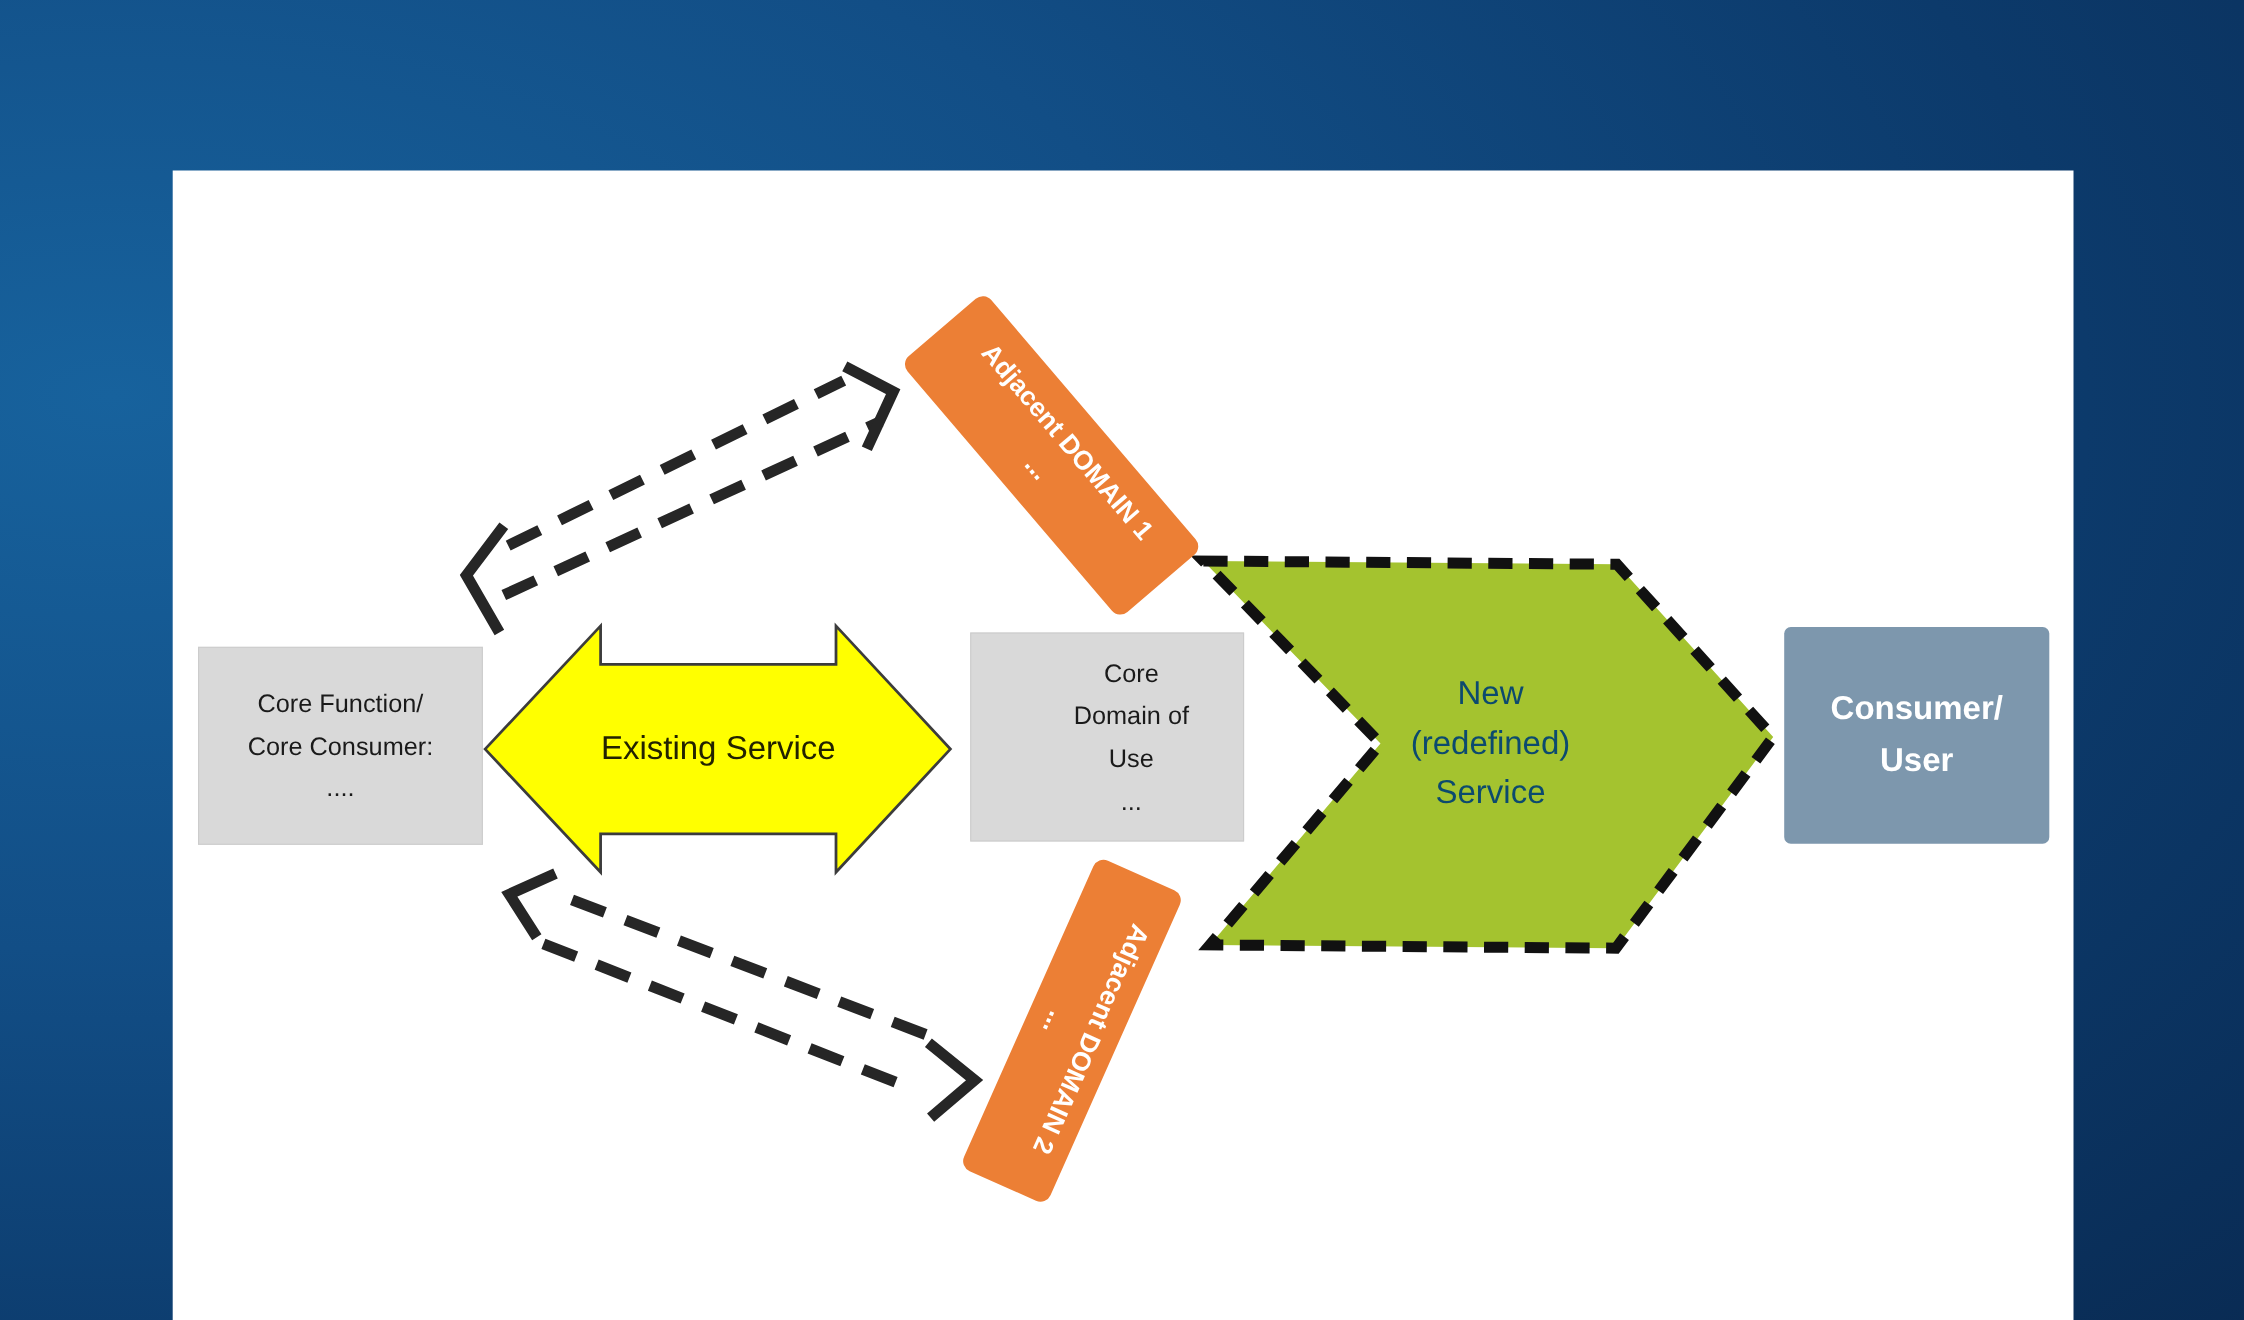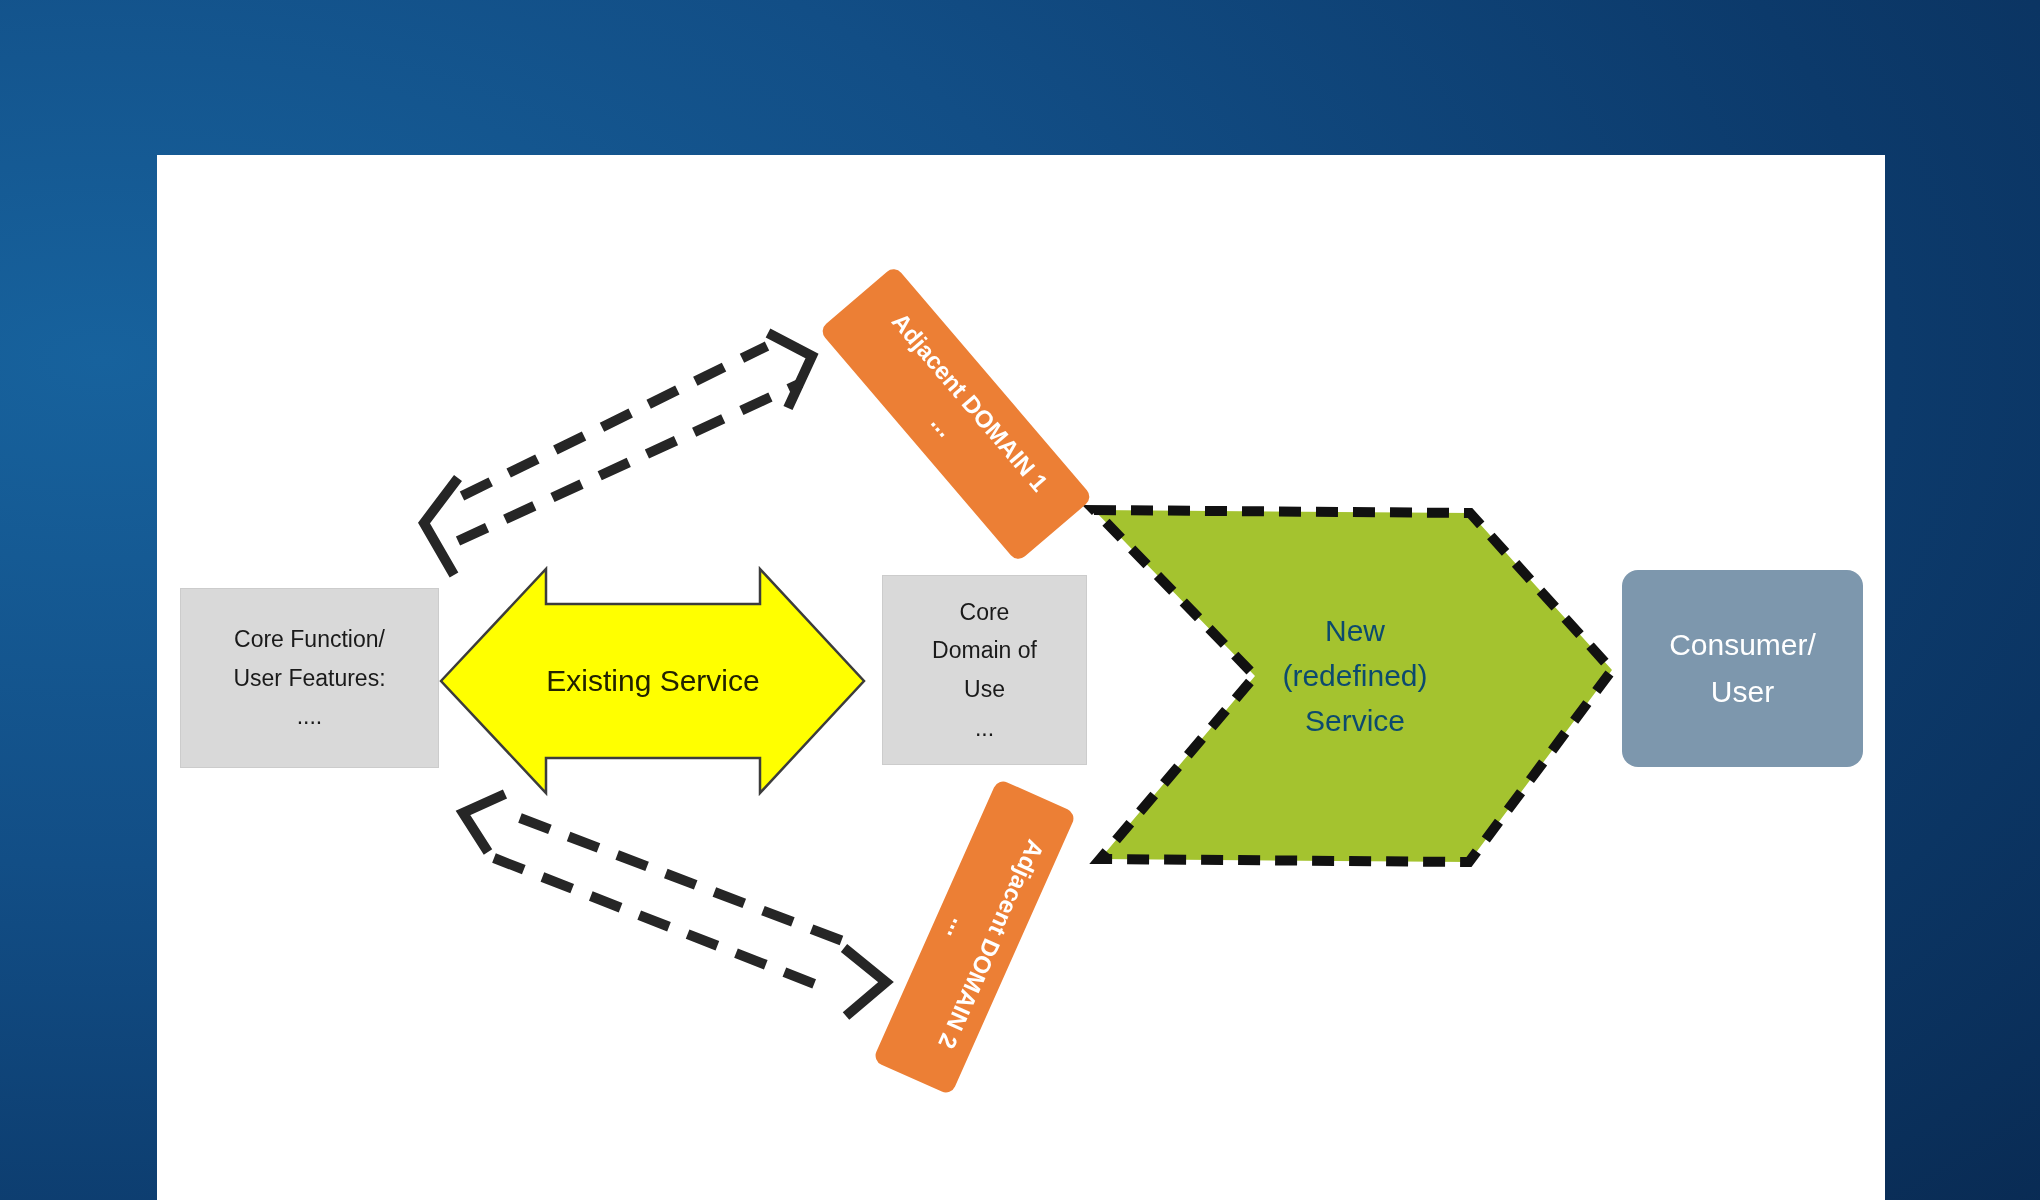--- a/index.html
+++ b/index.html
@@ -17,38 +17,38 @@
   svg.shapes{position:absolute;left:0;top:0;width:2040px;height:1200px;}
   .box-text{
     position:absolute;display:flex;align-items:center;justify-content:center;
     text-align:center;white-space:pre-line;color:#1f1f1f;
   }
   .gray-box{
     background:#d9d9d9;border:1px solid #cccccc;
     font-size:23px;line-height:1.68;color:#1a1a1a;
   }
   .core-function{left:180px;top:588px;width:257px;height:178px;}
-  .core-domain{left:882px;top:575px;width:203px;height:188px;}
+  .core-domain{left:882px;top:575px;width:203px;height:188px;padding-left:44px;}
   .orange-box{
     background:#ec7f35;border-radius:10px;color:#ffffff;
     font-size:24px;font-weight:600;line-height:1.5;
   }
   .adjacent-1{left:803px;top:364px;width:306px;height:100px;transform:rotate(49.5deg);}
   .adjacent-2{left:820px;top:894px;width:309px;height:86px;transform:rotate(114deg);}
   .existing-label{
     left:463px;top:604px;width:380px;height:154px;
     font-size:30px;color:#222200;
   }
   .new-label{
     left:1150px;top:560px;width:410px;height:230px;
     font-size:30px;line-height:1.5;color:#0c4a6e;
   }
   .consumer-box{
-    left:1622px;top:570px;width:241px;height:197px;border-radius:16px;
-    background:#7d97ad;color:#ffffff;font-size:30px;line-height:1.55;
+    left:1622px;top:570px;width:241px;height:197px;border-radius:6px;
+    background:#7d97ad;color:#ffffff;font-size:30px;line-height:1.55;font-weight:bold;
   }
 </style>
 </head>
 <body>
 
 <div class="stage">
 
   <div class="slide"></div>
 
   <svg class="shapes" viewBox="0 0 2040 1200">
@@ -66,21 +66,21 @@
       <line x1="520" y1="818" x2="856" y2="946" stroke-dasharray="32 20"></line>
       <line x1="494" y1="858" x2="830" y2="990" stroke-dasharray="32 20"></line>
       <polyline points="505,794 463,813 488,852"></polyline>
       <polyline points="844,948 886,982 846,1016"></polyline>
     </g>
 
     <polygon points="1094,510 1470,513 1612,670 1469,862 1100,859 1255,676" fill="#a4c32f" stroke="#111111" stroke-width="10" stroke-dasharray="22 15" stroke-linejoin="miter"></polygon>
   </svg>
 
   <div class="box-text gray-box core-function">Core Function/
-User Features:
+Core Consumer:
 ....</div>
 
   <div class="box-text gray-box core-domain">Core
 Domain of
 Use
 ...</div>
 
   <div class="box-text orange-box adjacent-1">Adjacent DOMAIN 1
 ...</div>
 

